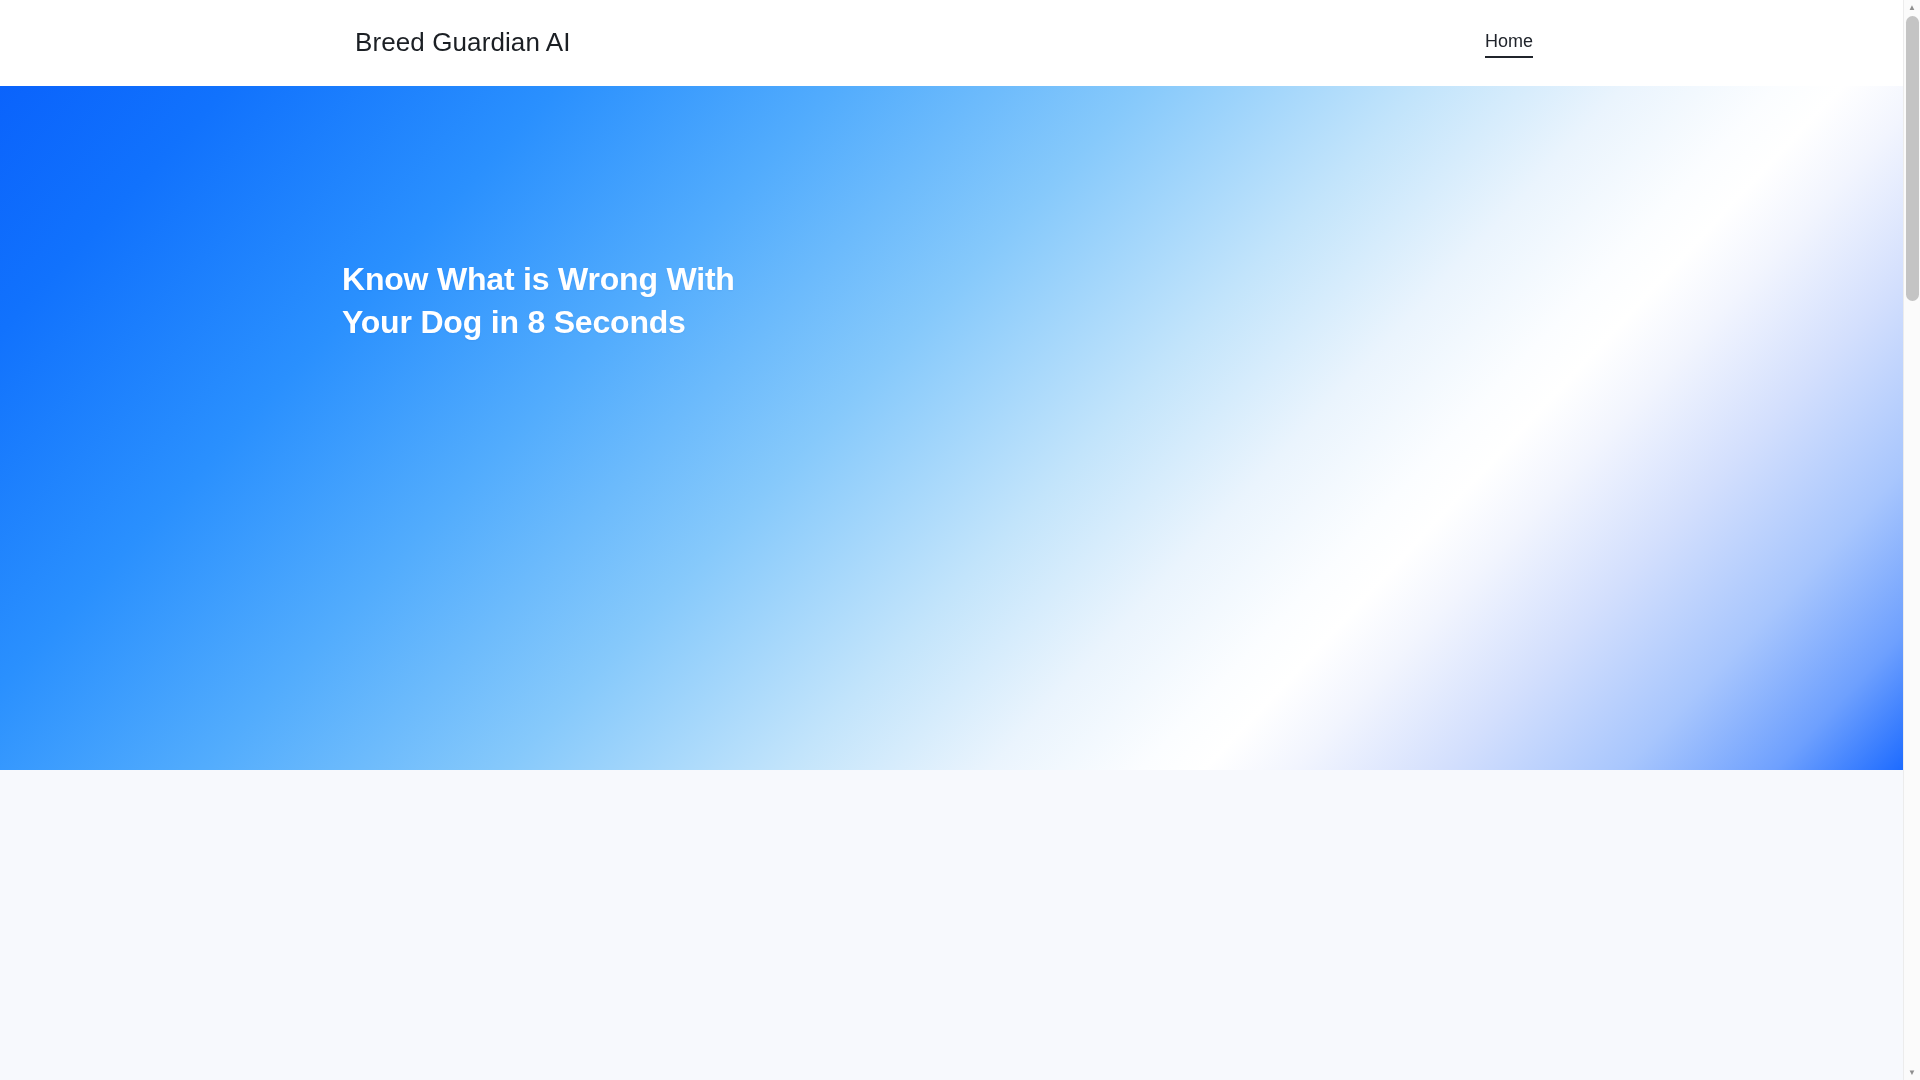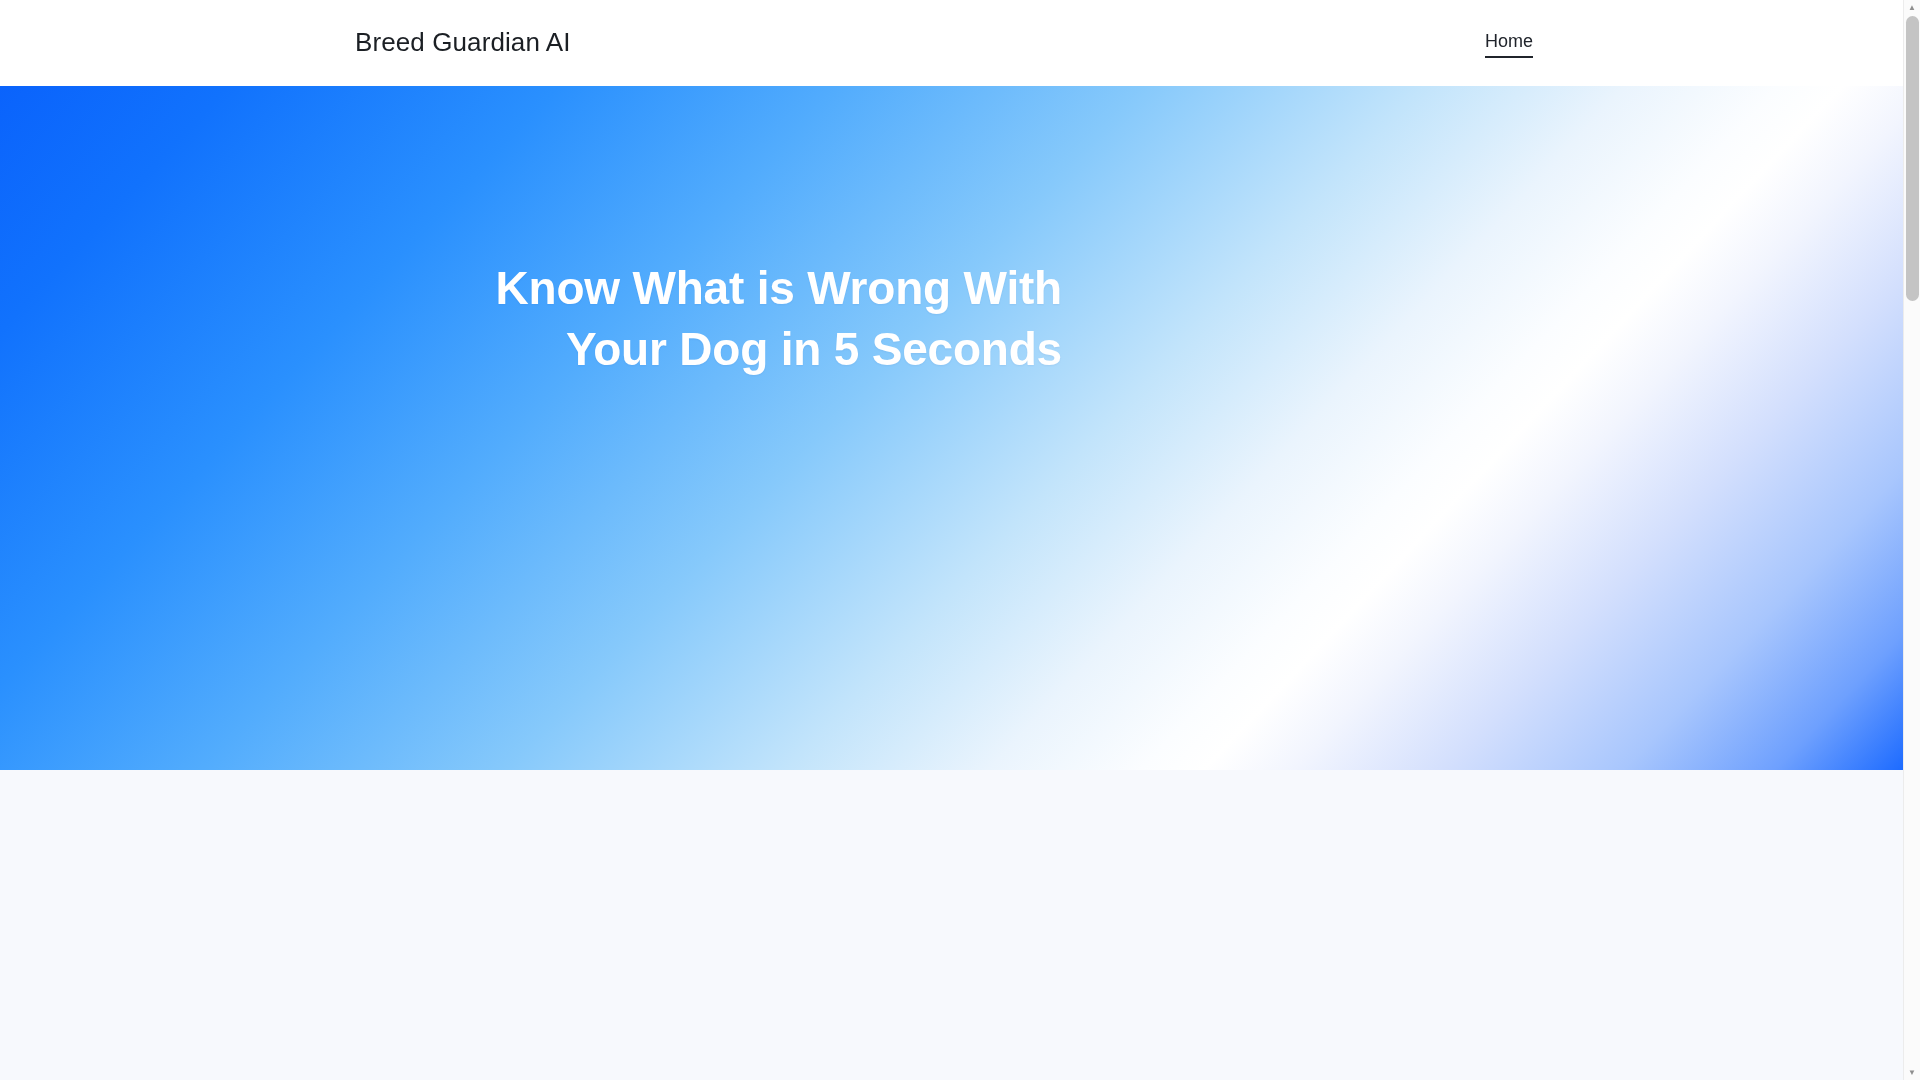--- a/index.html
+++ b/index.html
@@ -119,28 +119,27 @@
     width:100%;
     height:100%;
     padding:0 0 0 342px;
     display:flex;
     flex-direction:column;
     justify-content:flex-start;
   }
 
   .hero-title {
     margin-top:172px;
-    font-size:46px;
+    font-size:32px;
     font-weight:700;
     color:#ffffff;
     line-height:1.33;
     letter-spacing:-0.2px;
     max-width:720px;
     text-shadow:0 1px 2px rgba(0,40,120,0.06);
-    text-align:right;
   }
   .hero-title .line { display:block; white-space:nowrap; }
 
   
   .section-below {
     position:relative;
     width:100%;
     height:310px;
     background:#f7f9fd;
   }
@@ -202,21 +201,21 @@
         </nav>
 
       </div>
     </header>
 
     <section class="hero">
       <div class="hero-inner">
 
         <h1 class="hero-title">
           <span class="line">Know What is Wrong With</span>
-          <span class="line">Your Dog in 5 Seconds</span>
+          <span class="line">Your Dog in 8 Seconds</span>
         </h1>
 
       </div>
     </section>
 
     <section class="section-below">
       <div class="section-inner"></div>
     </section>
 
   </div>

